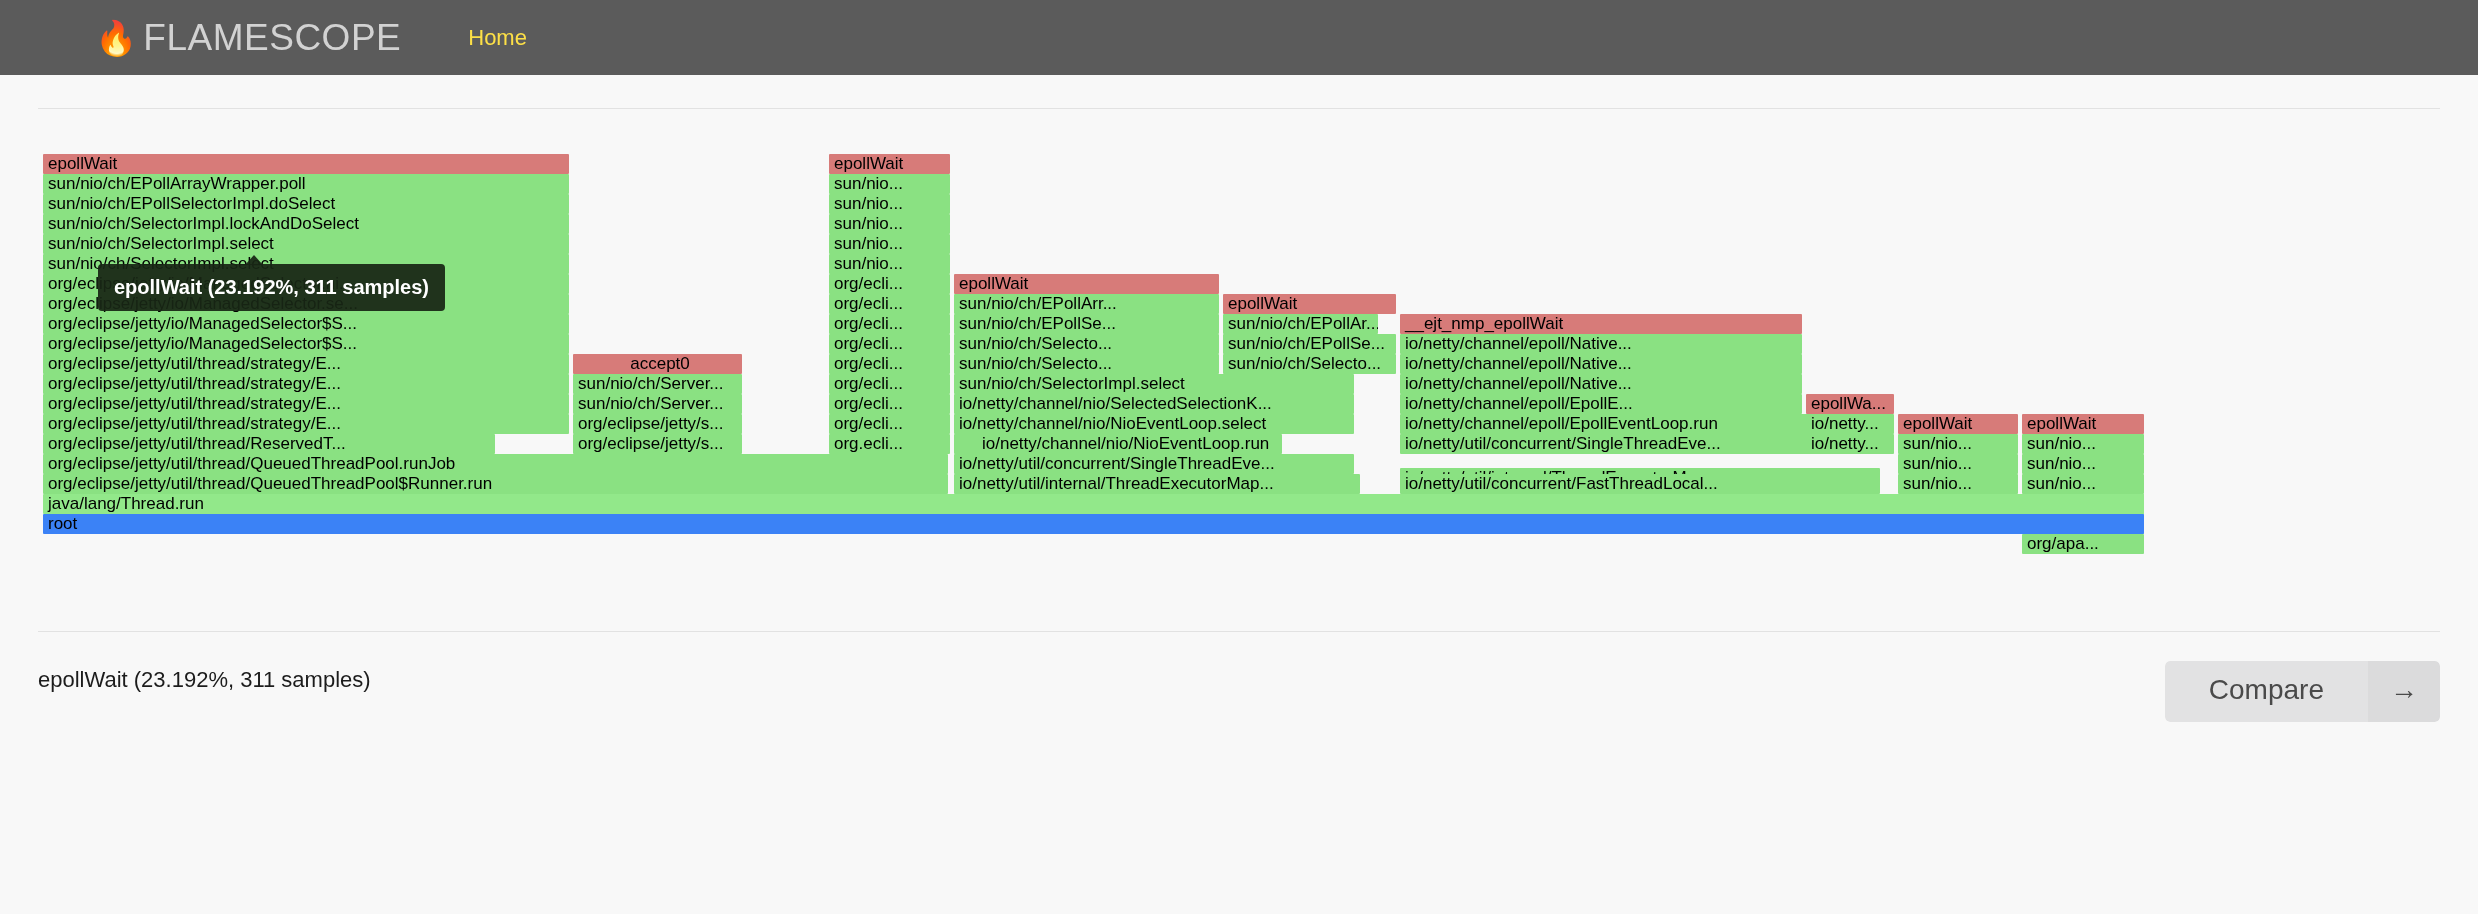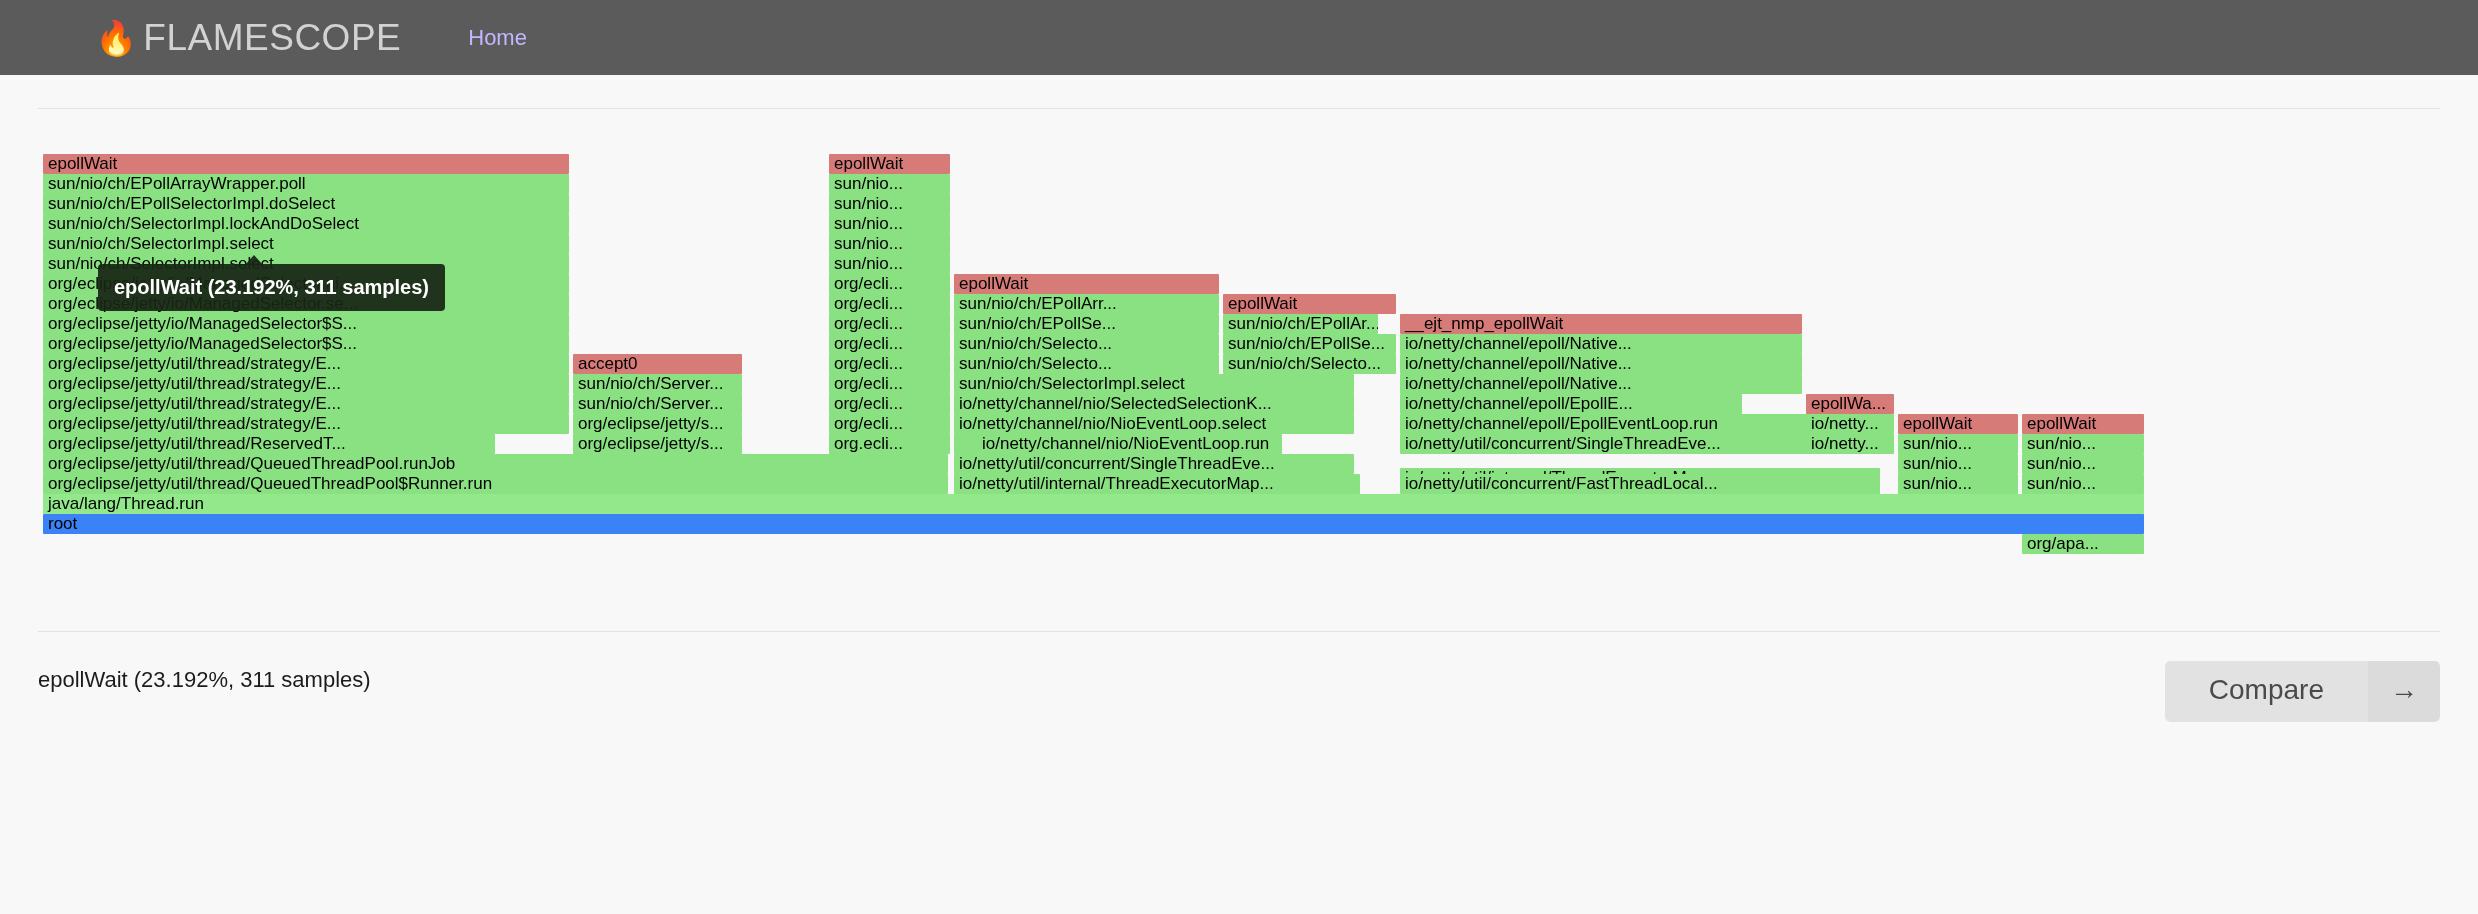--- a/index.html
+++ b/index.html
@@ -37,21 +37,21 @@
     font-size: 37px;
     letter-spacing: 0.5px;
     font-weight: 400;
   }
   .nav-links {
     display: flex;
     align-items: center;
     margin-left: 57px;
   }
   .nav-link {
-    color: #c4b5fd;
+    color: #fde047;
     font-size: 22px;
     text-decoration: none;
     padding: 6px 10px;
   }
 
   
   .content {
     position: relative;
     padding: 0 38px;
   }
@@ -194,21 +194,21 @@
         <div class="frame green" style="left: 3px; top: 100px; width: 526px;">sun/nio/ch/SelectorImpl.select</div>
         <div class="frame green" style="left: 3px; top: 120px; width: 526px;">org/eclipse/jetty/io/ManagedSelector.ni...</div>
         <div class="frame green" style="left: 3px; top: 140px; width: 526px;">org/eclipse/jetty/io/ManagedSelector.se...</div>
         <div class="frame green" style="left: 3px; top: 160px; width: 526px;">org/eclipse/jetty/io/ManagedSelector$S...</div>
         <div class="frame green" style="left: 3px; top: 180px; width: 526px;">org/eclipse/jetty/io/ManagedSelector$S...</div>
         <div class="frame green" style="left: 3px; top: 200px; width: 526px;">org/eclipse/jetty/util/thread/strategy/E...</div>
         <div class="frame green" style="left: 3px; top: 220px; width: 526px;">org/eclipse/jetty/util/thread/strategy/E...</div>
         <div class="frame green" style="left: 3px; top: 240px; width: 526px;">org/eclipse/jetty/util/thread/strategy/E...</div>
         <div class="frame green" style="left: 3px; top: 260px; width: 526px;">org/eclipse/jetty/util/thread/strategy/E...</div>
         <div class="frame green" style="left: 3px; top: 280px; width: 452px;">org/eclipse/jetty/util/thread/ReservedT...</div>
-        <div class="frame red" style="left: 533px; top: 200px; width: 169px;">accept0</div>
+        <div class="frame red" style="left: 533px; top: 200px; width: 169px; text-align: center;">accept0</div>
         <div class="frame green" style="left: 533px; top: 220px; width: 169px;">sun/nio/ch/Server...</div>
         <div class="frame green" style="left: 533px; top: 240px; width: 169px;">sun/nio/ch/Server...</div>
         <div class="frame green" style="left: 533px; top: 260px; width: 169px;">org/eclipse/jetty/s...</div>
         <div class="frame green" style="left: 533px; top: 280px; width: 169px;">org/eclipse/jetty/s...</div>
         <div class="frame green" style="left: 3px; top: 300px; width: 905px;">org/eclipse/jetty/util/thread/QueuedThreadPool.runJob</div>
         <div class="frame green" style="left: 3px; top: 320px; width: 905px;">org/eclipse/jetty/util/thread/QueuedThreadPool$Runner.run</div>
         <div class="frame red" style="left: 789px; top: 0px; width: 121px;">epollWait</div>
         <div class="frame green" style="left: 789px; top: 20px; width: 121px;">sun/nio...</div>
         <div class="frame green" style="left: 789px; top: 40px; width: 121px;">sun/nio...</div>
         <div class="frame green" style="left: 789px; top: 60px; width: 121px;">sun/nio...</div>
@@ -235,21 +235,21 @@
         <div class="frame green" style="left: 914px; top: 300px; width: 400px;">io/netty/util/concurrent/SingleThreadEve...</div>
         <div class="frame green" style="left: 914px; top: 320px; width: 406px;">io/netty/util/internal/ThreadExecutorMap...</div>
         <div class="frame red" style="left: 1183px; top: 140px; width: 173px;">epollWait</div>
         <div class="frame green" style="left: 1183px; top: 160px; width: 155px;">sun/nio/ch/EPollAr...</div>
         <div class="frame green" style="left: 1183px; top: 180px; width: 173px;">sun/nio/ch/EPollSe...</div>
         <div class="frame green" style="left: 1183px; top: 200px; width: 173px;">sun/nio/ch/Selecto...</div>
         <div class="frame red" style="left: 1360px; top: 160px; width: 402px;">__ejt_nmp_epollWait</div>
         <div class="frame green" style="left: 1360px; top: 180px; width: 402px;">io/netty/channel/epoll/Native...</div>
         <div class="frame green" style="left: 1360px; top: 200px; width: 402px;">io/netty/channel/epoll/Native...</div>
         <div class="frame green" style="left: 1360px; top: 220px; width: 402px;">io/netty/channel/epoll/Native...</div>
-        <div class="frame green" style="left: 1360px; top: 240px; width: 342px;">io/netty/channel/epoll/EpollE...</div>
+        <div class="frame green" style="left: 1360px; top: 240px; width: 402px;">io/netty/channel/epoll/EpollE...</div>
         <div class="frame green" style="left: 1360px; top: 260px; width: 480px;">io/netty/channel/epoll/EpollEventLoop.run</div>
         <div class="frame green" style="left: 1360px; top: 280px; width: 480px;">io/netty/util/concurrent/SingleThreadEve...</div>
         <div class="frame green" style="left: 1360px; top: 314px; width: 480px;">io/netty/util/internal/ThreadExecutorMa...</div>
         <div class="frame green" style="left: 1360px; top: 320px; width: 480px;">io/netty/util/concurrent/FastThreadLocal...</div>
         <div class="frame red" style="left: 1766px; top: 240px; width: 88px;">epollWa...</div>
         <div class="frame green" style="left: 1766px; top: 260px; width: 88px;">io/netty...</div>
         <div class="frame green" style="left: 1766px; top: 280px; width: 88px;">io/netty...</div>
         <div class="frame red" style="left: 1858px; top: 260px; width: 120px;">epollWait</div>
         <div class="frame green" style="left: 1858px; top: 280px; width: 120px;">sun/nio...</div>
         <div class="frame green" style="left: 1858px; top: 300px; width: 120px;">sun/nio...</div>

